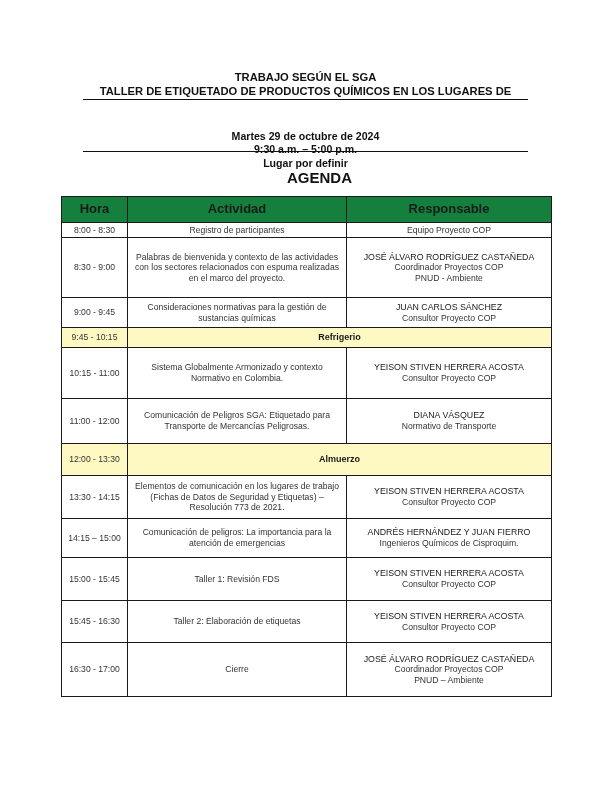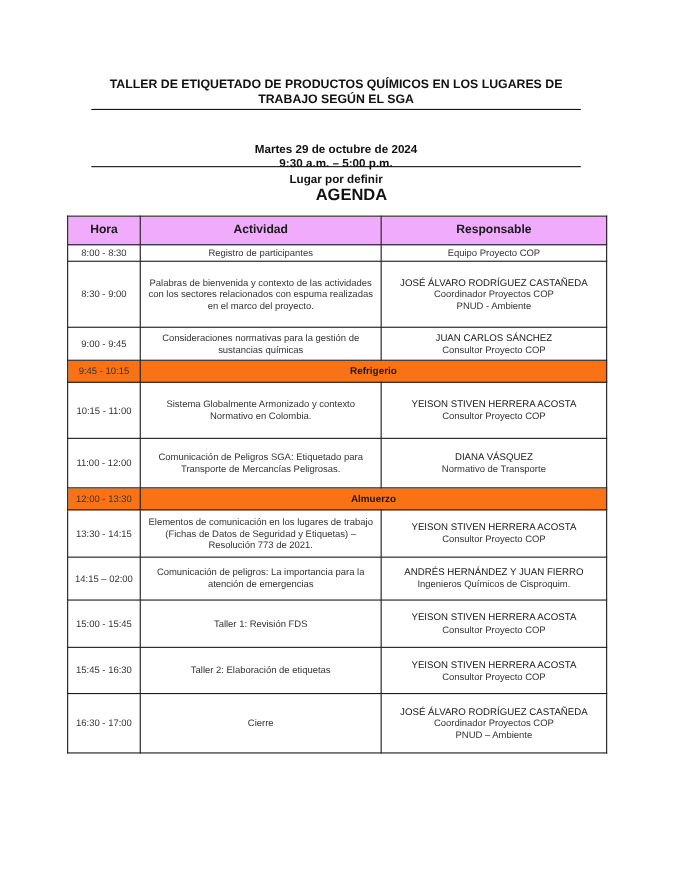--- a/index.html
+++ b/index.html
@@ -69,31 +69,31 @@
     color: #333;
   }
   table.agenda td, table.agenda th {
     border: 1.2px solid #1a1a1a;
     text-align: center;
     vertical-align: middle;
     padding: 0 4px;
     line-height: 10.6px;
   }
   table.agenda th {
-    background: #f0abfc;
-    font-weight: bold;
-    font-size: 11px;
+    background: #15803d;
+    font-weight: bold;
+    font-size: 13px;
     color: #1a1a1a;
     height: 25px;
   }
   col.c1 { width: 66px; }
   col.c2 { width: 219px; }
   col.c3 { width: 205px; }
   tr.break td {
-    background: #f97316;
+    background: #fef9c3;
     margin-top: 28px;
   }
   tr.break td.act {
     font-weight: bold;
     color: #1a1a1a;
     font-size: 9px;
   }
   .resp-name {
     display: block;
     font-weight: normal;
@@ -104,22 +104,22 @@
     display: block;
   }
   .resp-plain {
     display: block;
   }
 </style>
 </head>
 <body>
 
 <div class="title">
+  <div>TRABAJO SEGÚN EL SGA</div>
   <div>TALLER DE ETIQUETADO DE PRODUCTOS QUÍMICOS EN LOS LUGARES DE</div>
-  <div>TRABAJO SEGÚN EL SGA</div>
 </div>
 
 <div class="rule r1"></div>
 
 <div class="meta">
   <div>Martes 29 de octubre de 2024</div>
   <div>9:30 a.m. – 5:00 p.m.</div>
   <div>Lugar por definir</div>
 </div>
 
@@ -185,36 +185,36 @@
 
     <tr style="height:45px">
       <td>11:00 - 12:00</td>
       <td>Comunicación de Peligros SGA: Etiquetado para Transporte de Mercancías Peligrosas.</td>
       <td>
         <span class="resp-name">DIANA VÁSQUEZ</span>
         <span class="resp-line">Normativo de Transporte</span>
       </td>
     </tr>
 
-    <tr class="break" style="height:20px">
+    <tr class="break" style="height:32px">
       <td>12:00 - 13:30</td>
       <td class="act" colspan="2">Almuerzo</td>
     </tr>
 
     <tr style="height:43px">
       <td>13:30 - 14:15</td>
       <td>Elementos de comunicación en los lugares de trabajo (Fichas de Datos de Seguridad y Etiquetas) – Resolución 773 de 2021.</td>
       <td>
         <span class="resp-name">YEISON STIVEN HERRERA ACOSTA</span>
         <span class="resp-line">Consultor Proyecto COP</span>
       </td>
     </tr>
 
     <tr style="height:39px">
-      <td>14:15 – 02:00</td>
+      <td>14:15 – 15:00</td>
       <td>Comunicación de peligros: La importancia para la atención de emergencias</td>
       <td>
         <span class="resp-name">ANDRÉS HERNÁNDEZ Y JUAN FIERRO</span>
         <span class="resp-line">Ingenieros Químicos de Cisproquim.</span>
       </td>
     </tr>
 
     <tr style="height:43px">
       <td>15:00 - 15:45</td>
       <td>Taller 1: Revisión FDS</td>

